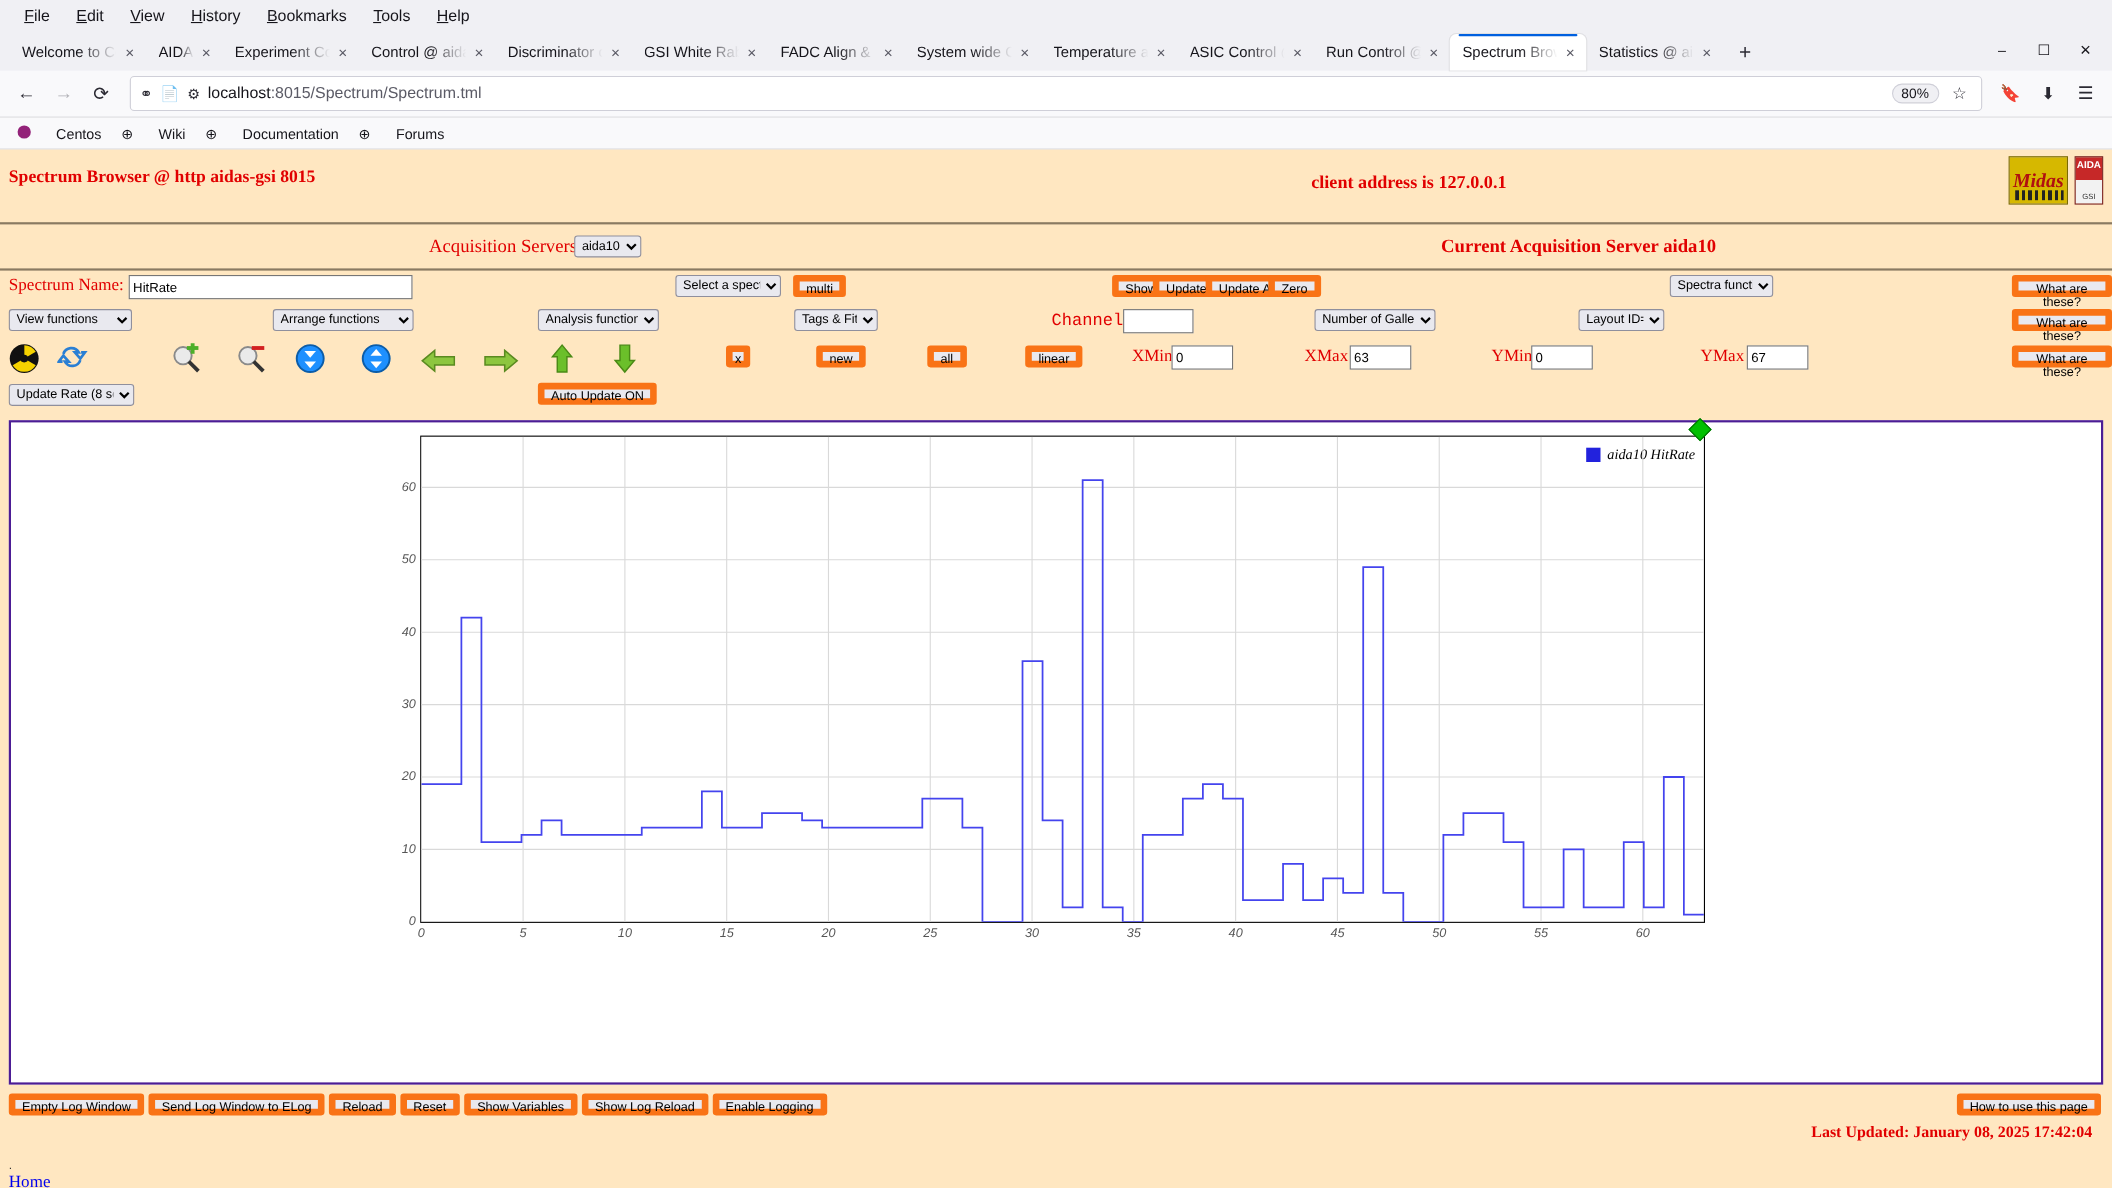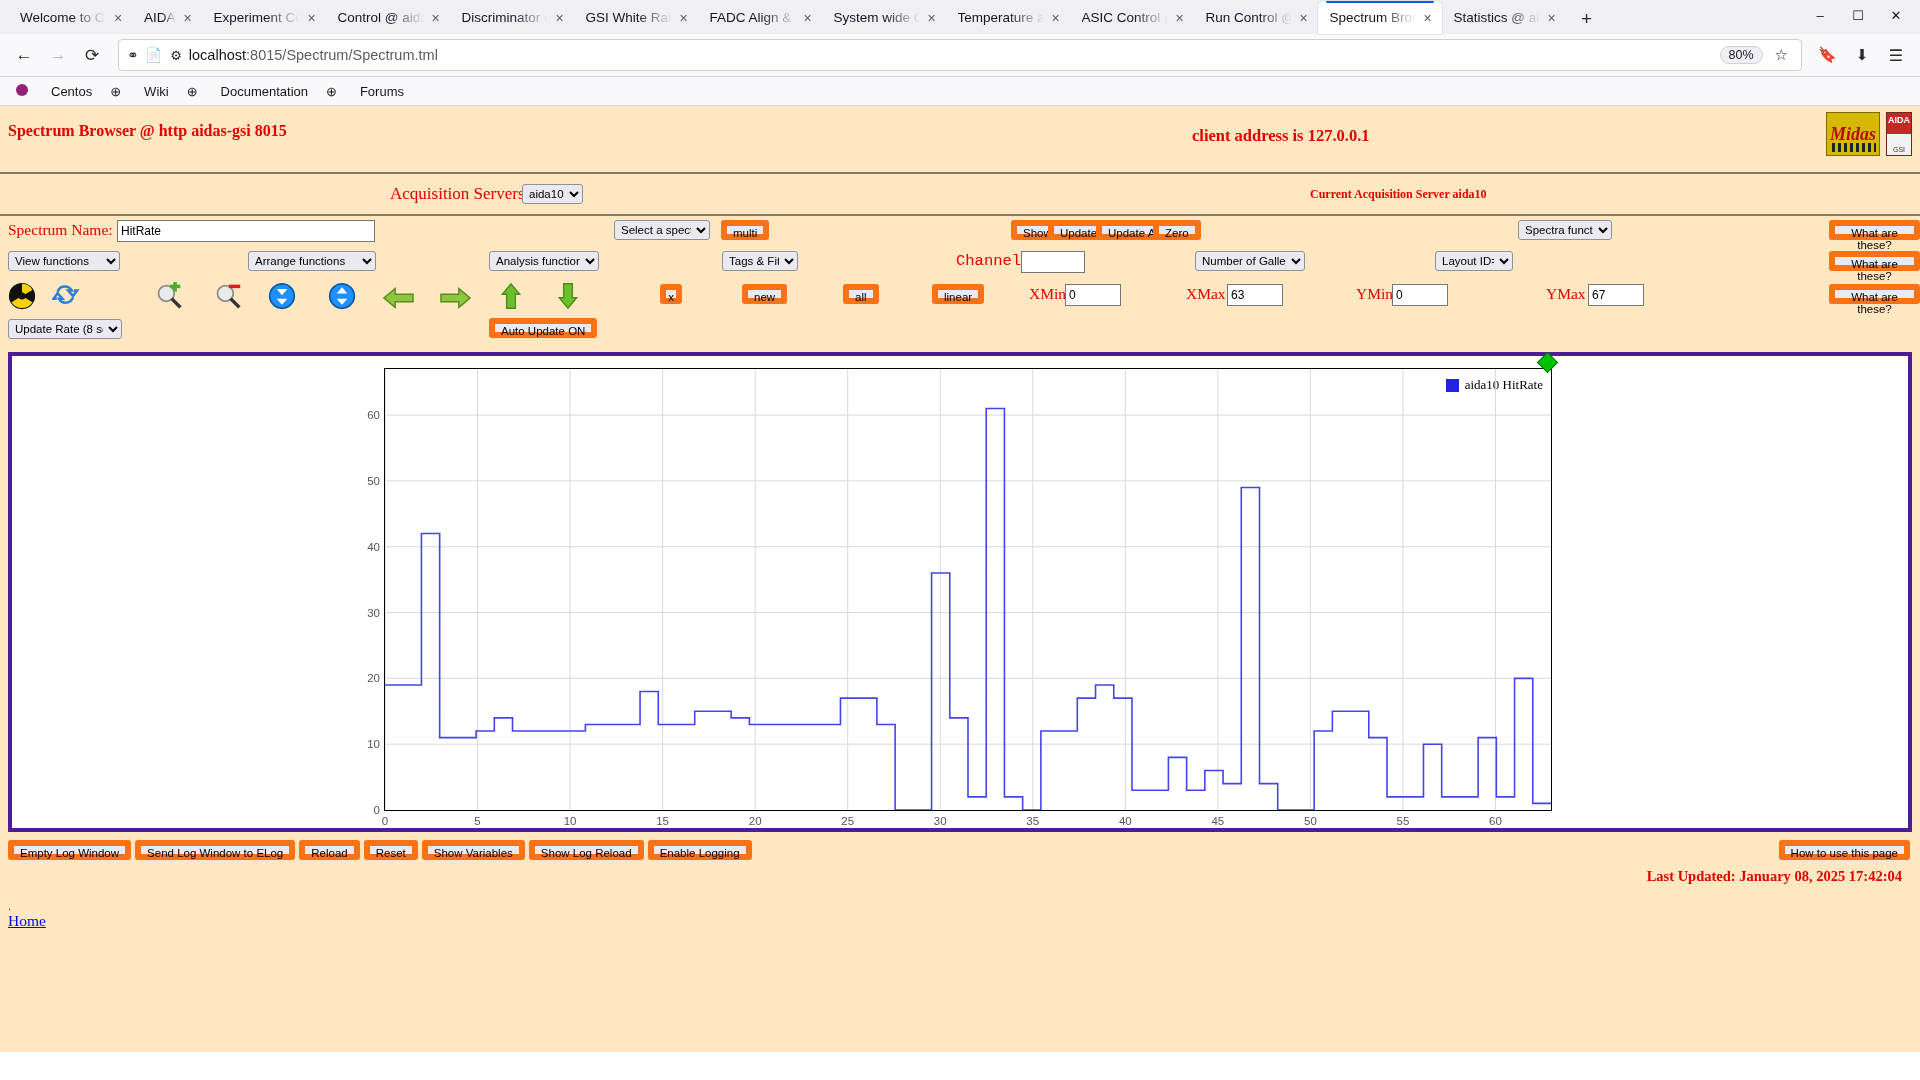--- a/index.html
+++ b/index.html
@@ -47,52 +47,61 @@
       linear-gradient(#d6b800,#d6b800) 0 0/100% 100% no-repeat;
       position:relative;border:1px solid #7a6a00;box-sizing:border-box;}
   .logo-midas .m{position:absolute;left:0;right:0;top:11px;text-align:center;font-family:"Liberation Serif",serif;font-style:italic;font-weight:bold;font-size:18px;color:#b01010;}
   .logo-midas .dots{position:absolute;left:5px;bottom:3px;width:44px;height:9px;background:repeating-linear-gradient(90deg,#222 0 3px,transparent 3px 6px);}
   .logo-aida{width:26px;height:44px;background:linear-gradient(#c62828 0 50%,#f2f2f2 50% 100%);border:1px solid #7a2222;box-sizing:border-box;position:relative;}
   .logo-aida .a{position:absolute;left:0;right:0;top:2px;text-align:center;font-size:9px;color:#fff;font-weight:bold;}
   .logo-aida .b{position:absolute;left:0;right:0;bottom:2px;text-align:center;font-size:7px;color:#333;}
 
   .acqrow{height:40px;display:flex;align-items:center;position:relative;}
   .acqlabel{position:absolute;left:390px;font-family:"Liberation Serif",serif;font-size:17px;color:#e10000;}
-  .curacq{position:absolute;left:1310px;font-family:"Liberation Serif",serif;font-weight:bold;font-size:12px;color:#e10000;}
+  .curacq{position:absolute;left:1310px;font-family:"Liberation Serif",serif;font-weight:bold;font-size:17px;color:#e10000;}
 
   select.ctl{font-family:"Liberation Sans",sans-serif;font-size:11.5px;background:#e9e9ef;border:1px solid #8f8f9d;border-radius:3px;padding:1px 2px;height:20px;color:#000;}
   button.btn{font-family:"Liberation Sans",sans-serif;font-size:11.5px;background:#e9e9ef;border:6px solid #f97316;border-radius:3px;padding:1px 6px;height:20px;color:#000;cursor:pointer;}
   input.tin{font-family:"Liberation Sans",sans-serif;font-size:12px;border:1px solid #767676;background:#fff;height:18px;padding:1px 3px;box-sizing:content-box;}
 
   .abs{position:absolute;}
   .formarea{position:relative;height:130px;}
   .lbl-red{font-family:"Liberation Serif",serif;font-size:15.5px;color:#e10000;}
 
   .icons{position:relative;height:42px;}
   .icon{position:absolute;width:28px;height:28px;}
 
-  .chartbox{margin:6px 8px 0 8px;border:4px solid #4c1d95;background:#fff;height:480px;position:relative;box-sizing:border-box;}
+  .chartbox{margin:6px 8px 0 8px;border:2px solid #4c1d95;background:#fff;height:604px;position:relative;box-sizing:border-box;font-style:italic;}
   .plotframe{position:absolute;left:372px;top:12px;width:1168px;height:443px;border:1px solid #000;box-sizing:border-box;}
   .ylab{position:absolute;right:100%;margin-right:5px;transform:translateY(-50%);font-family:"Liberation Sans",sans-serif;font-size:11.5px;color:#555;}
   .xlab{position:absolute;top:100%;margin-top:5px;transform:translateX(-50%);font-family:"Liberation Sans",sans-serif;font-size:11.5px;color:#555;}
   .legend{position:absolute;right:8px;top:8px;display:flex;align-items:center;gap:6px;font-family:"Liberation Serif",serif;font-size:13px;color:#000;}
   .legend .sw{width:13px;height:13px;background:#2222dd;}
   .greendiamond{position:absolute;width:13px;height:13px;background:#00c000;border:1px solid #007000;transform:rotate(45deg);right:-4px;top:-14px;}
 
   .botbar{margin:8px;position:relative;height:26px;}
   .botbar .left{display:flex;gap:4px;}
   .lastupd{position:absolute;right:10px;top:0;font-family:"Liberation Serif",serif;font-weight:bold;font-size:14.5px;color:#e10000;}
   .dotline{margin:6px 0 0 8px;font-size:11px;color:#333;}
   .homelink{margin-left:8px;font-family:"Liberation Serif",serif;font-size:15.5px;color:#0000ee;margin-top:20px;}
 </style>
 </head>
 <body>
 
 <div class="chrome">
 
+  <div class="menubar" id="menubar">
+      <div class="mi"><u>F</u>ile</div>
+      <div class="mi"><u>E</u>dit</div>
+      <div class="mi"><u>V</u>iew</div>
+      <div class="mi"><u>H</u>istory</div>
+      <div class="mi"><u>B</u>ookmarks</div>
+      <div class="mi"><u>T</u>ools</div>
+      <div class="mi"><u>H</u>elp</div>
+    </div>
 
   <div class="tabstrip">
     <div id="tabs" style="display:flex;align-items:flex-end;">
         <div class="tab">
           <span class="tlabel">Welcome to Cent</span>
           <span class="x">×</span>
         </div>
         <div class="tab">
           <span class="tlabel">AIDA</span>
           <span class="x">×</span>

